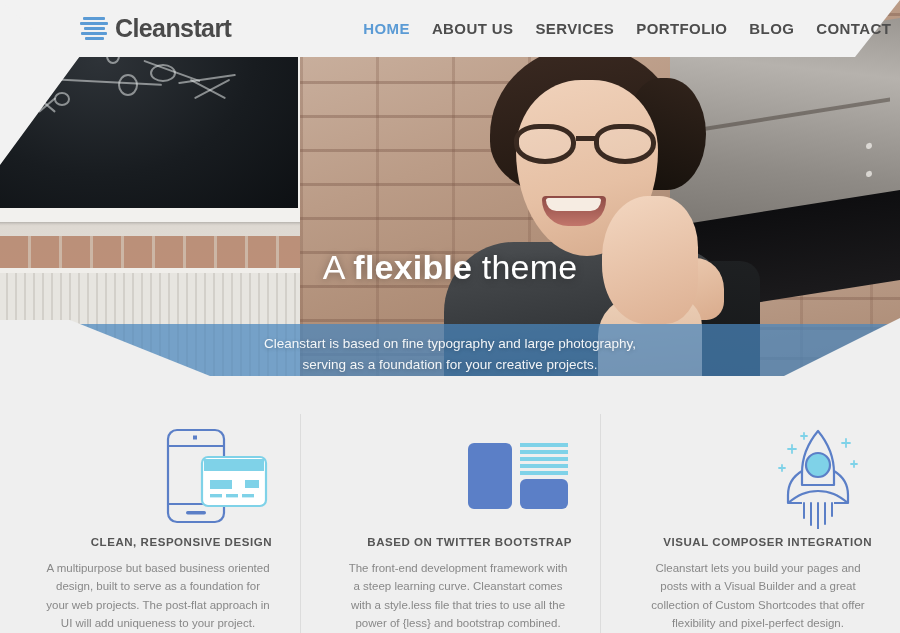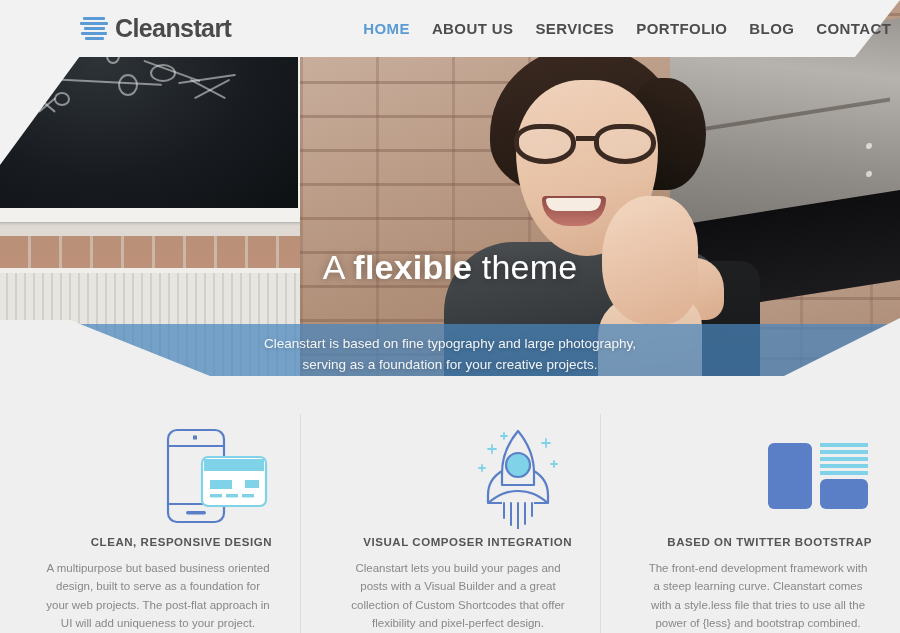--- a/index.html
+++ b/index.html
@@ -384,20 +384,38 @@
           <rect x="44" y="35" width="60" height="12" fill="#7fd2e8"></rect>
           <rect x="50" y="56" width="22" height="9" fill="#7fd2e8"></rect>
           <rect x="85" y="56" width="14" height="8" fill="#7fd2e8"></rect>
           <rect x="50" y="70" width="12" height="3.4" fill="#7fd2e8"></rect>
           <rect x="66" y="70" width="12" height="3.4" fill="#7fd2e8"></rect>
           <rect x="82" y="70" width="12" height="3.4" fill="#7fd2e8"></rect>
         </svg>
       </div>
       <div class="feat-title">CLEAN, RESPONSIVE DESIGN</div>
       <div class="feat-body">A multipurpose but based business oriented design, built to serve as a foundation for your web projects. The post-flat approach in UI will add uniqueness to your project.</div>
+    </div>
+
+    <div class="feature">
+      <div class="feat-icon">
+        <svg width="104" height="78" viewBox="0 0 104 78" aria-hidden="true">
+          <rect x="0" y="6" width="44" height="66" rx="6" ry="6" fill="#5b7fc7"></rect>
+          <g fill="#7fd2e8">
+            <rect x="52" y="6" width="48" height="4"></rect>
+            <rect x="52" y="13" width="48" height="4"></rect>
+            <rect x="52" y="20" width="48" height="4"></rect>
+            <rect x="52" y="27" width="48" height="4"></rect>
+            <rect x="52" y="34" width="48" height="4"></rect>
+          </g>
+          <rect x="52" y="42" width="48" height="30" rx="6" ry="6" fill="#5b7fc7"></rect>
+        </svg>
+      </div>
+      <div class="feat-title">BASED ON TWITTER BOOTSTRAP</div>
+      <div class="feat-body">The front-end development framework with a steep learning curve. Cleanstart comes with a style.less file that tries to use all the power of {less} and bootstrap combined.</div>
     </div>
 
     <div class="feature">
       <div class="feat-icon">
         <svg width="108" height="106" viewBox="0 0 108 106" aria-hidden="true">
           <g fill="none" stroke="#5b7fc7" stroke-width="2.2" stroke-linejoin="round">
             <path d="M54 8 C44 20 38 34 38 50 L38 62 L70 62 L70 50 C70 34 64 20 54 8 Z"></path>
             <path d="M38 48 C28 54 24 62 24 72 L24 80 L38 80"></path>
             <path d="M70 48 C80 54 84 62 84 72 L84 80 L70 80"></path>
             <path d="M24 80 C34 72 42 68 54 68 C66 68 74 72 84 80"></path>
@@ -421,32 +439,14 @@
               <line x1="87" y1="41" x2="93" y2="41"></line>
             <line x1="40" y1="10" x2="40" y2="16"></line>
               <line x1="37" y1="13" x2="43" y2="13"></line>
           </g>
         </svg>
       </div>
       <div class="feat-title">VISUAL COMPOSER INTEGRATION</div>
       <div class="feat-body">Cleanstart lets you build your pages and posts with a Visual Builder and a great collection of Custom Shortcodes that offer flexibility and pixel-perfect design.</div>
     </div>
 
-    <div class="feature">
-      <div class="feat-icon">
-        <svg width="104" height="78" viewBox="0 0 104 78" aria-hidden="true">
-          <rect x="0" y="6" width="44" height="66" rx="6" ry="6" fill="#5b7fc7"></rect>
-          <g fill="#7fd2e8">
-            <rect x="52" y="6" width="48" height="4"></rect>
-            <rect x="52" y="13" width="48" height="4"></rect>
-            <rect x="52" y="20" width="48" height="4"></rect>
-            <rect x="52" y="27" width="48" height="4"></rect>
-            <rect x="52" y="34" width="48" height="4"></rect>
-          </g>
-          <rect x="52" y="42" width="48" height="30" rx="6" ry="6" fill="#5b7fc7"></rect>
-        </svg>
-      </div>
-      <div class="feat-title">BASED ON TWITTER BOOTSTRAP</div>
-      <div class="feat-body">The front-end development framework with a steep learning curve. Cleanstart comes with a style.less file that tries to use all the power of {less} and bootstrap combined.</div>
-    </div>
-
   </div>
 </div>
 
 </body></html>

